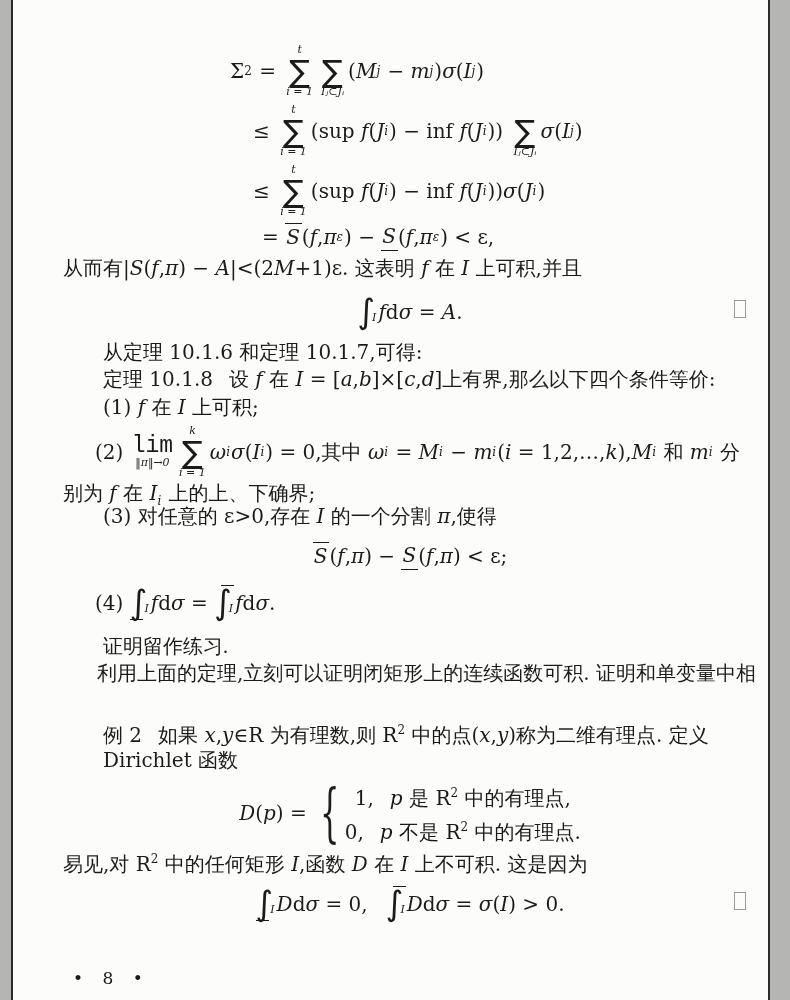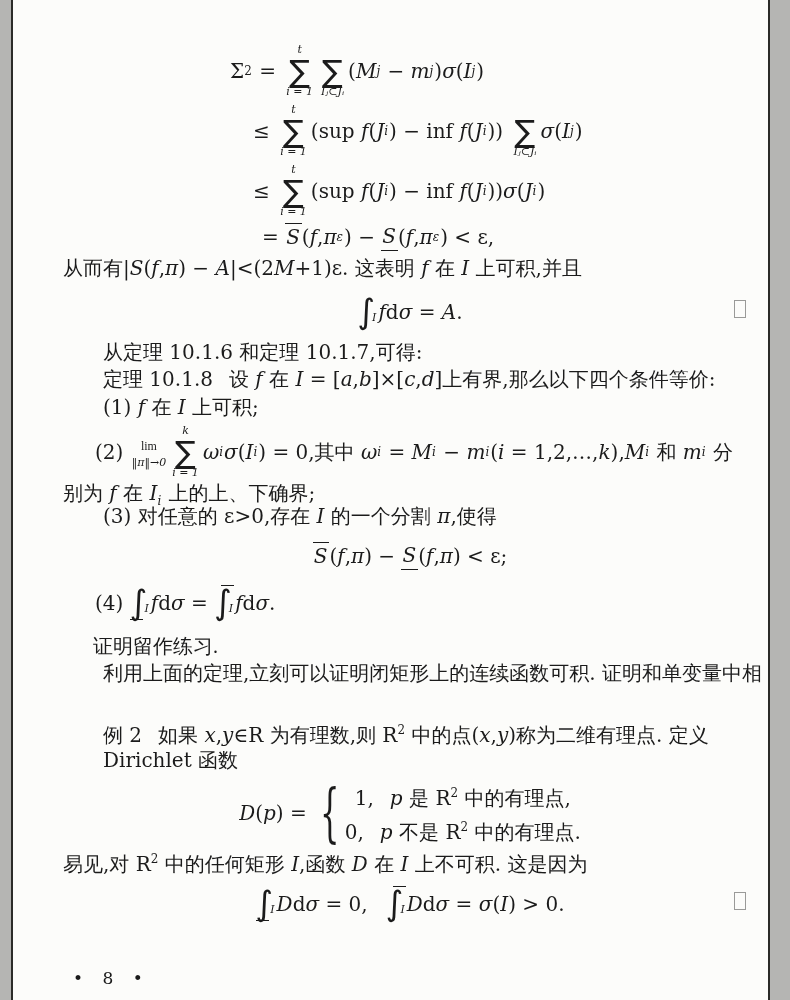--- a/index.html
+++ b/index.html
@@ -24,21 +24,21 @@
   .tk-b{font-weight:normal;}
   .tk-sub{font-size:12px;vertical-align:-5px;white-space:pre;margin:0 1px 0 0;}
   .tk-sup{font-size:12px;vertical-align:8px;white-space:pre;}
   .tk-ob{border-top:1.6px solid #1b1b1b;padding:0 2px 0 1px;}
   .tk-ub{border-bottom:1.6px solid #1b1b1b;padding:0 2px 0 1px;}
   .tk-sp{display:inline-block;}
   .bigop{display:inline-flex;flex-direction:column;align-items:center;margin:0 4px;vertical-align:middle;}
   .bo-t{font-size:11px;line-height:12px;height:12px;font-style:italic;}
   .bo-o{font-size:31px;line-height:30px;font-family:"DejaVu Sans","Liberation Sans",sans-serif;}
   .bo-b{font-size:11px;line-height:12px;height:12px;font-style:italic;white-space:pre;}
-  .limop .bo-o{font-size:12px;line-height:22px;font-family:Liberation Serif, serif;}
+  .limop .bo-o{font-size:23px;line-height:22px;font-family:Liberation Mono, monospace;}
   .limop{margin:0 2px;}
   .intgrp{display:inline-flex;align-items:flex-end;margin:0 2px 0 0;}
   .int-sym{position:relative;font-size:34px;line-height:1.05;font-family:"DejaVu Sans","Liberation Sans",sans-serif;display:inline-block;}
   .int-sym.over::before{content:"";position:absolute;top:0;left:7px;width:13px;border-top:1.7px solid #1b1b1b;}
   .int-sym.under::after{content:"";position:absolute;bottom:1px;left:0;width:13px;border-bottom:1.7px solid #1b1b1b;}
   .int-sub{font-size:11px;font-style:italic;margin-left:-3px;transform:translateY(1px);}
   .qed{position:absolute;width:10px;height:16px;border:1px solid #9a9a98;background:transparent;}
   .cases{display:flex;align-items:center;}
   .cases-brace{font-size:34px;line-height:1;display:inline-block;transform:scaleY(1.85) scaleX(0.9);margin:0 4px 0 6px;font-weight:300;}
   .cases-rows{display:flex;flex-direction:column;align-items:center;}
@@ -237,22 +237,22 @@
       <span class="intgrp">
         <span class="int-sym over">∫</span>
         <span class="int-sub">I</span>
       </span>
       <span class="tk tk-i">f</span>
       <span class="tk tk-c">d</span>
       <span class="tk tk-i">σ</span>
       <span class="tk tk-c">.</span>
     </div>
 
-  <div class="blk para indent" style="top:633px;left:40px;font-family:Liberation Serif, serif;"><span class="tk tk-c">证明留作练习.</span></div>
-  <div class="blk para indent" style="top:660px;left:50px;"><span class="tk tk-c">利用上面的定理,立刻可以证明闭矩形上的连续函数可积. 证明和单变量中相</span></div>
+  <div class="blk para indent" style="top:633px;left:50px;font-family:Liberation Serif, serif;"><span class="tk tk-c">证明留作练习.</span></div>
+  <div class="blk para indent" style="top:660px;left:44px;"><span class="tk tk-c">利用上面的定理,立刻可以证明闭矩形上的连续函数可积. 证明和单变量中相</span></div>
 
   <div class="blk para indent" style="top:717px;left:50px;"><span class="tk tk-b">例 2</span><span class="tk-sp" style="width: 16px;"></span><span class="tk tk-c">如果 </span><span class="tk tk-i">x</span><span class="tk tk-c">,</span><span class="tk tk-i">y</span><span class="tk tk-c">∈</span><span class="tk tk-b">R</span><span class="tk tk-c"> 为有理数,则 </span><span class="tk tk-b">R</span><span class="tk-sup">2</span><span class="tk tk-c"> 中的点(</span><span class="tk tk-i">x</span><span class="tk tk-c">,</span><span class="tk tk-i">y</span><span class="tk tk-c">)称为</span><span class="tk tk-b">二维有理点</span><span class="tk tk-c">. 定义</span></div>
   <div class="blk para" style="top:747px;left:50px;margin-left:40px;"><span class="tk tk-c">Dirichlet 函数</span></div>
 
   <div class="blk eq center" style="top:782px;height:62px;">
     <span class="cases">
 
       <span class="eq">
           <span class="tk tk-i">D</span>
           <span class="tk tk-c">(</span>

